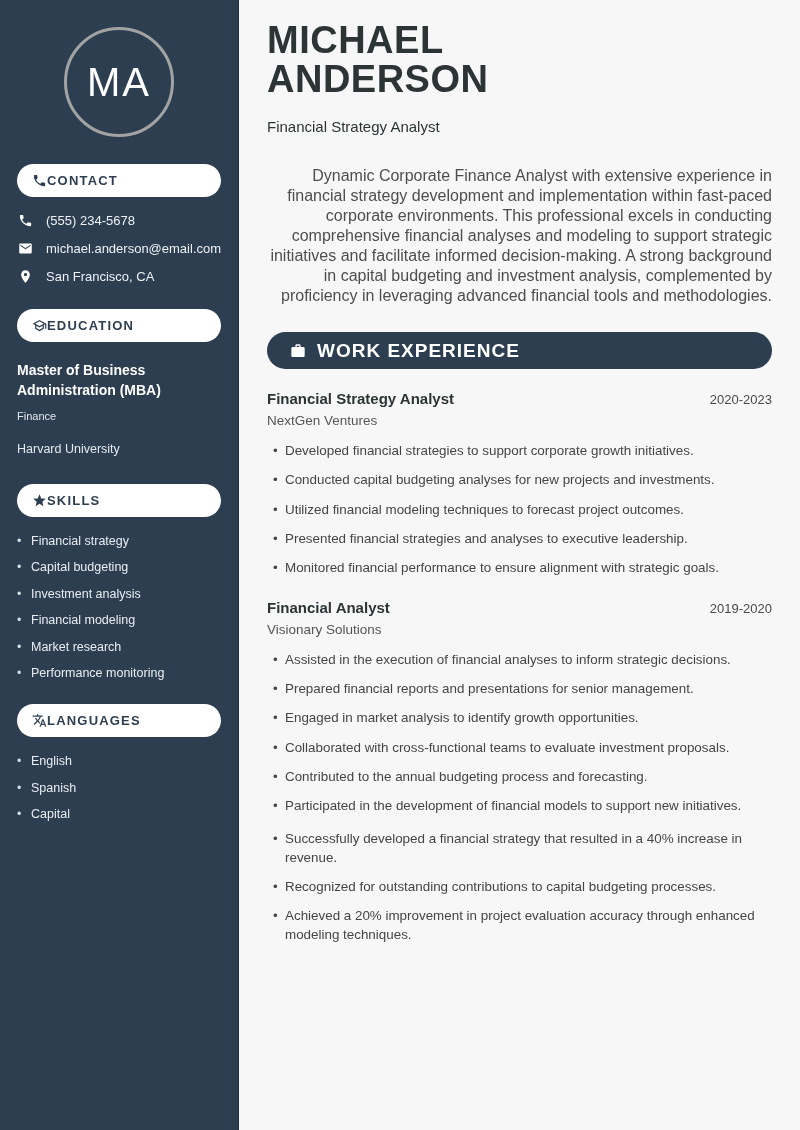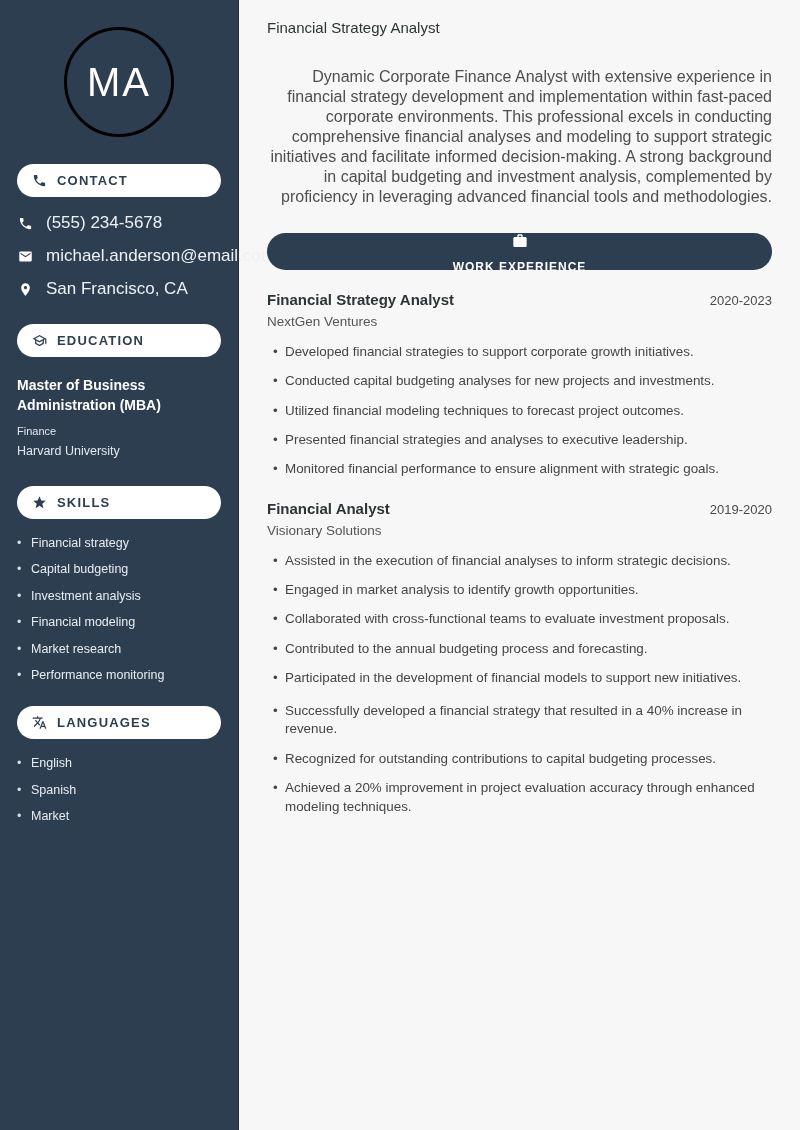--- a/index.html
+++ b/index.html
@@ -3,56 +3,56 @@
 <meta charset="utf-8">
 <style>
   * { margin:0; padding:0; box-sizing:border-box; }
   html,body { background:#e9e9e9; }
   body { font-family:"Liberation Sans","DejaVu Sans",sans-serif; }
   .page { width:800px; height:1130px; display:flex; overflow:hidden; background:#f7f7f7; margin:0 auto; }
 
   
   .sidebar { width:239px; flex-shrink:0; background:#2d3e50; color:#fff; border-right:1px solid #24303f; }
   .avatar-wrap { display:flex; justify-content:center; margin-top:27px; }
-  .avatar { width:110px; height:110px; border:3px solid #000000; border-radius:50%;
+  .avatar { width:110px; height:110px; border:3px solid #a3a3a3; border-radius:50%;
             display:flex; align-items:center; justify-content:center;
             font-size:40px; font-weight:500; letter-spacing:2px; color:#fff; }
   .side-pill { background:#fff; color:#2d3e50; height:33px; border-radius:17px;
-               margin:0 17px; display:flex; align-items:center; gap:10px; padding:0 15px;
+               margin:0 17px; display:flex; align-items:center; padding:0 15px;
                font-weight:700; font-size:13px; letter-spacing:1.2px; }
   .side-pill svg { width:15px; height:15px; fill:#2d3e50; flex-shrink:0; }
   .pill-contact   { margin-top:27px; }
   .pill-education { margin-top:25px; }
   .pill-skills    { margin-top:28px; }
   .pill-languages { margin-top:24px; }
 
   .contact-list { margin:16px 18px 0; }
   .contact-item { display:flex; align-items:center; gap:13px; margin-bottom:13px;
-                  font-size:17px; color:#eef1f5; }
+                  font-size:13px; color:#eef1f5; }
   .contact-item svg { width:15px; height:15px; fill:#fff; flex-shrink:0; }
 
   .edu-block { margin:19px 17px 0; }
   .edu-degree { font-size:14px; font-weight:700; line-height:1.42; color:#fff; }
   .edu-field  { font-size:11px; color:#e4e9ef; margin-top:9px; }
-  .edu-school { font-size:12.5px; color:#e4e9ef; margin-top:7px; }
+  .edu-school { font-size:12.5px; color:#e4e9ef; margin-top:20px; }
 
   .side-list { margin:17px 17px 0 31px; list-style:none; }
   .side-list li { font-size:12.5px; color:#e9edf2; margin-bottom:12.5px; position:relative; }
   .side-list li::before { content:"•"; position:absolute; left:-14px; color:#d6dde4; }
 
   
   .main { flex:1; padding:0 28px; }
   .name { margin-top:21px; font-size:38px; line-height:39px; font-weight:700;
           color:#2d3436; max-width:330px; letter-spacing:0.5px; }
   .headline { margin-top:19px; font-size:15px; color:#2d3436; }
   .summary { margin-top:31px; font-size:16px; line-height:20px; color:#4e4e4e;text-align:right; }
 
   .banner { margin-top:26px; background:#2d3e50; color:#fff; height:37px; border-radius:19px;
             display:flex; align-items:center; gap:11px; padding:0 23px;
-            font-size:12px; font-weight:700; letter-spacing:1px;flex-direction:column; }
+            font-size:19px; font-weight:700; letter-spacing:1px; }
   .banner svg { width:16px; height:16px; fill:#fff; flex-shrink:0; }
 
   .job { margin-top:21px; }
   .job-header { display:flex; justify-content:space-between; align-items:baseline; }
   .job-title { font-size:15px; font-weight:700; color:#2d3436; }
   .job-dates { font-size:13px; color:#4a4a4a; }
   .job-company { font-size:13.5px; color:#555; margin-top:6px; }
 
   ul.bullets { margin:14px 0 0 6px; list-style:none; }
   ul.bullets li { font-size:13.4px; color:#454545; line-height:1.4; margin-bottom:10.5px;
@@ -131,26 +131,27 @@
 
     <div class="side-pill pill-languages">
       <svg viewBox="0 0 24 24">
           <path d="M12.87 15.07l-2.54-2.51.03-.03c1.74-1.94 2.98-4.17 3.71-6.53H17V4h-7V2H8v2H1v1.99h11.17C11.5 7.92 10.44 9.75 9 11.35 8.07 10.32 7.3 9.19 6.69 8h-2c.73 1.63 1.73 3.17 2.98 4.56l-5.09 5.02L4 19l5-5 3.11 3.11.76-2.04zM18.5 10h-2L12 22h2l1.12-3h4.75L21 22h2l-4.5-12zm-2.62 7l1.62-4.33L19.12 17h-3.24z"></path>
         </svg>
       <span>LANGUAGES</span>
     </div>
     <ul class="side-list">
       <li>English</li>
       <li>Spanish</li>
-      <li>Market</li>
+      <li>Capital</li>
     </ul>
   </aside>
 
   <main class="main">
 
+    <h1 class="name">MICHAEL ANDERSON</h1>
     <div class="headline">Financial Strategy Analyst</div>
     <p class="summary">Dynamic Corporate Finance Analyst with extensive experience in financial strategy development and implementation within fast-paced corporate environments. This professional excels in conducting comprehensive financial analyses and modeling to support strategic initiatives and facilitate informed decision-making. A strong background in capital budgeting and investment analysis, complemented by proficiency in leveraging advanced financial tools and methodologies.</p>
 
     <div class="banner">
       <svg viewBox="0 0 24 24">
           <path d="M20 6h-4V4c0-1.11-.89-2-2-2h-4c-1.11 0-2 .89-2 2v2H4c-1.11 0-1.99.89-1.99 2L2 19c0 1.11.89 2 2 2h16c1.11 0 2-.89 2-2V8c0-1.11-.89-2-2-2zm-6 0h-4V4h4v2z"></path>
         </svg>
       <span>WORK EXPERIENCE</span>
     </div>
 
@@ -170,20 +171,21 @@
     </section>
 
     <section class="job">
       <div class="job-header">
         <span class="job-title">Financial Analyst</span>
         <span class="job-dates">2019-2020</span>
       </div>
       <div class="job-company">Visionary Solutions</div>
       <ul class="bullets">
         <li>Assisted in the execution of financial analyses to inform strategic decisions.</li>
+        <li>Prepared financial reports and presentations for senior management.</li>
         <li>Engaged in market analysis to identify growth opportunities.</li>
         <li>Collaborated with cross-functional teams to evaluate investment proposals.</li>
         <li>Contributed to the annual budgeting process and forecasting.</li>
         <li>Participated in the development of financial models to support new initiatives.</li>
       </ul>
     </section>
 
     <ul class="bullets achievements-list">
       <li>Successfully developed a financial strategy that resulted in a 40% increase in revenue.</li>
       <li>Recognized for outstanding contributions to capital budgeting processes.</li>

